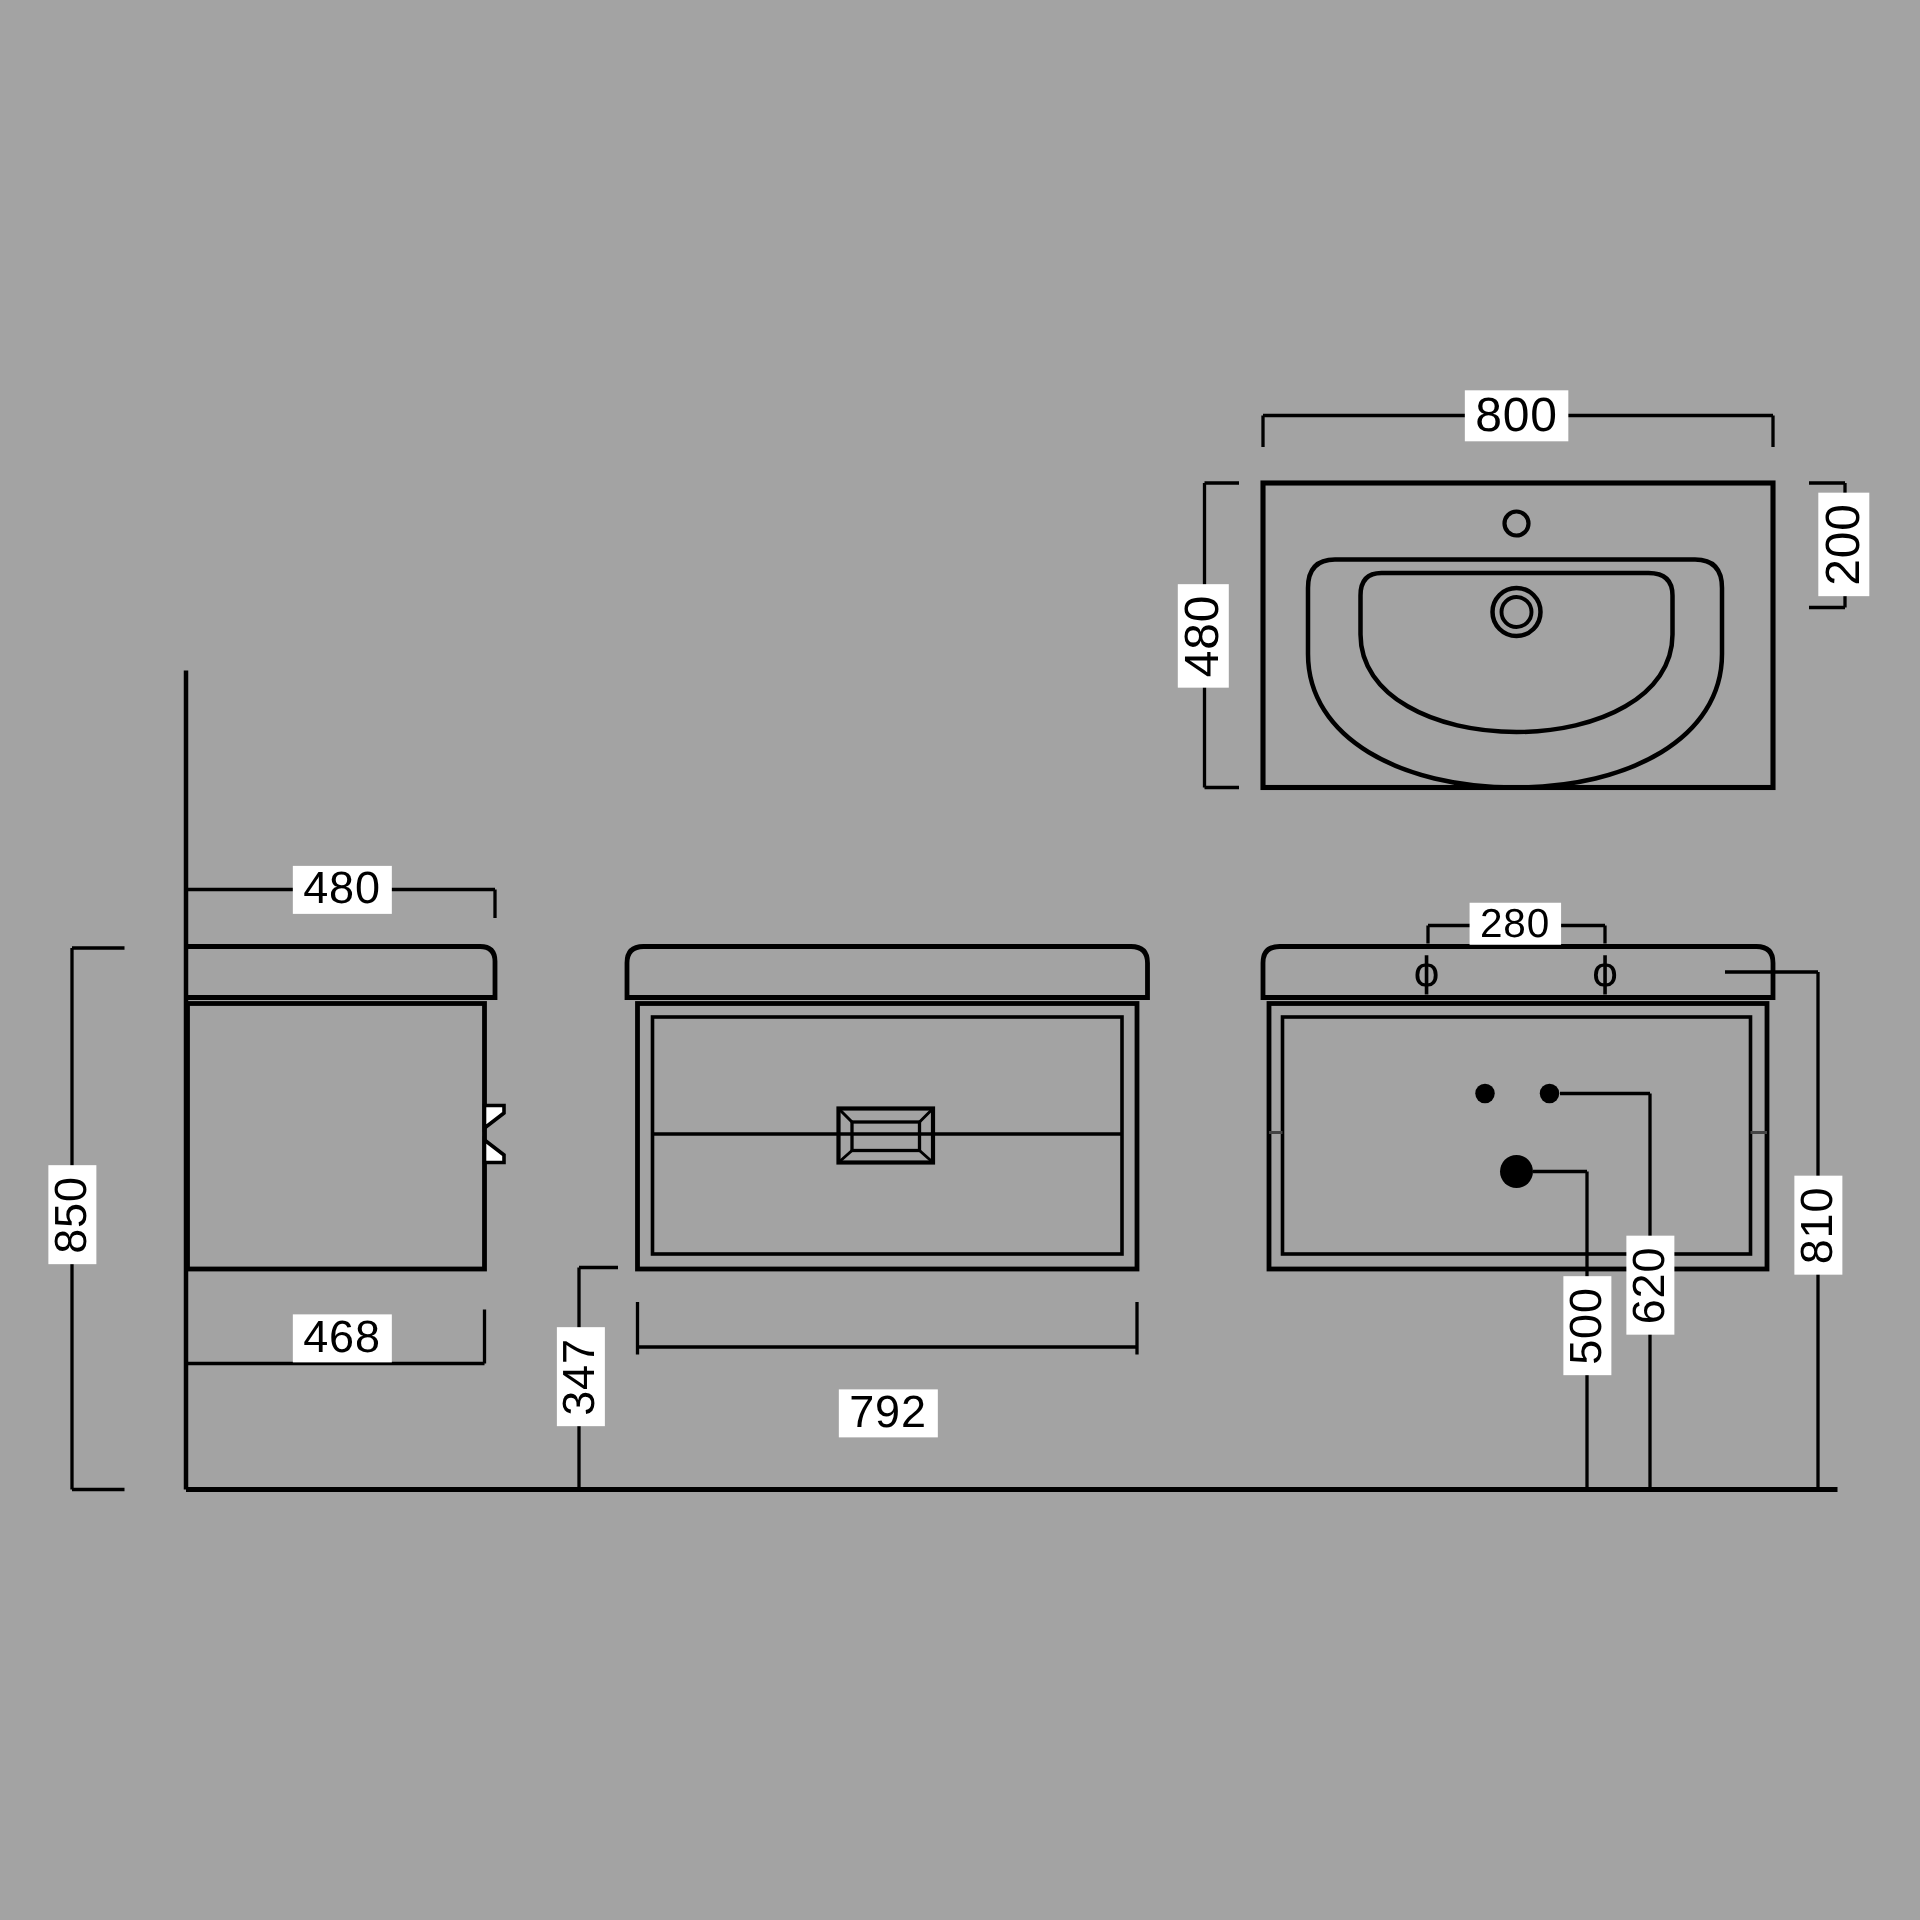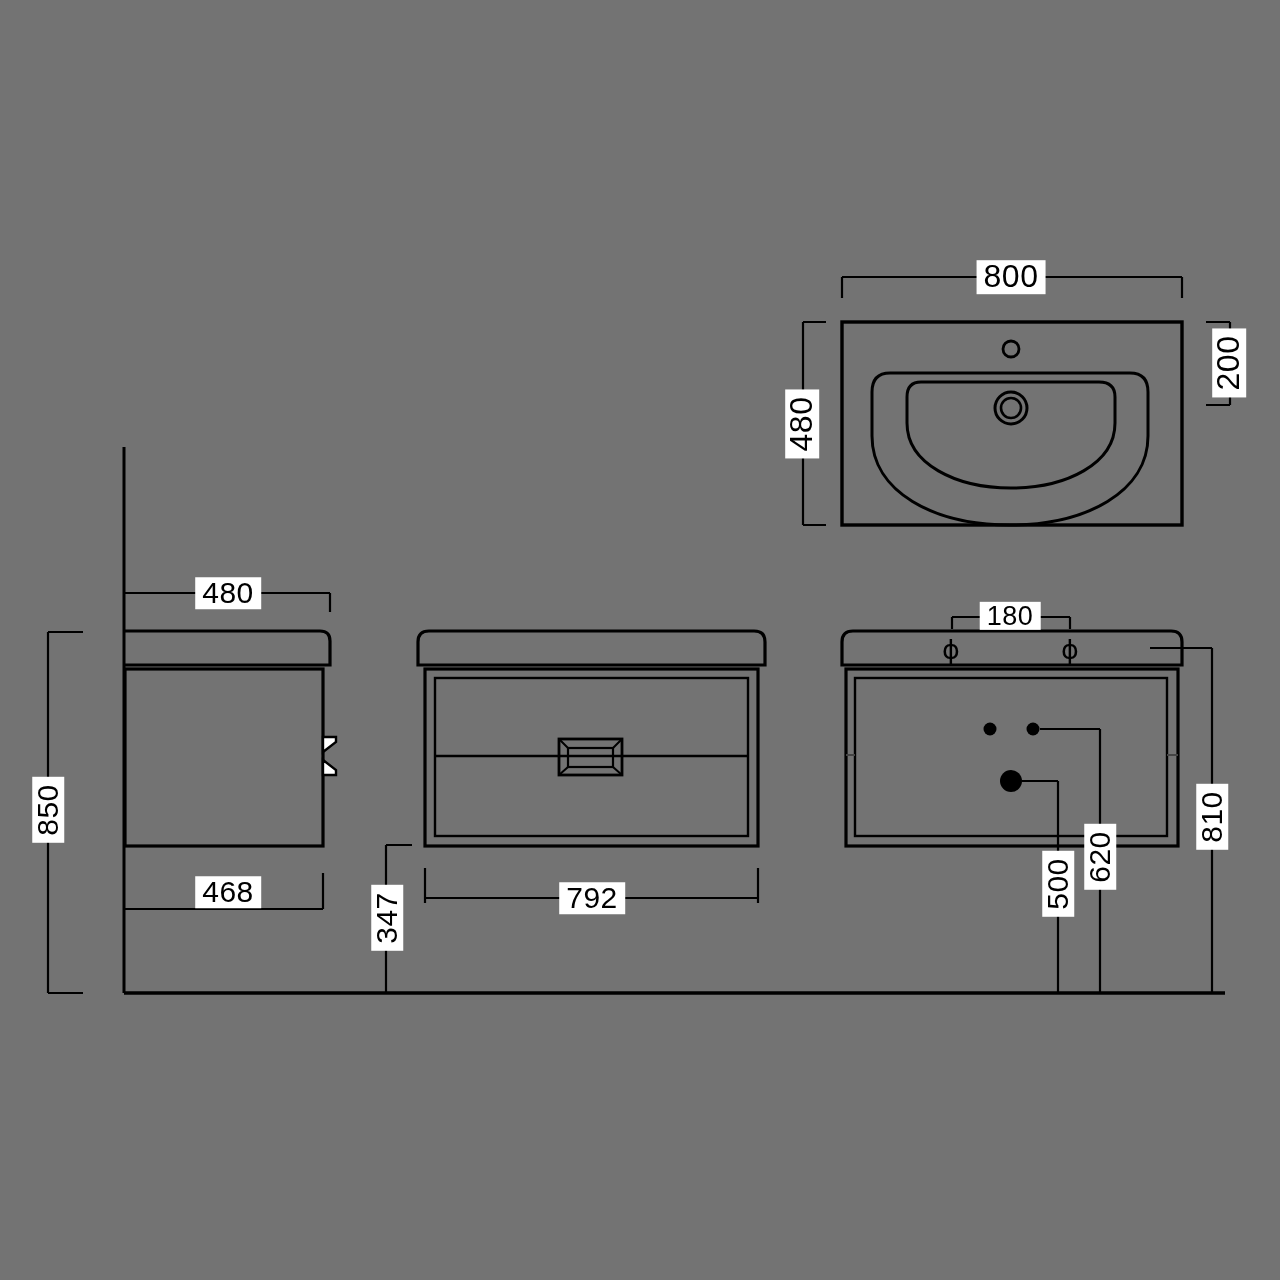--- a/index.html
+++ b/index.html
@@ -1,19 +1,19 @@
 <!DOCTYPE html>
 <html><head>
 <meta charset="utf-8">
 <style>
   html,body{margin:0;padding:0;background:#fff;}
   #canvas{
     position:relative;
     width:1280px;height:1280px;
-    background:#737373;
+    background:#a3a3a3;
     font-family:"Liberation Sans", sans-serif;
     overflow:hidden;
   }
   #canvas svg{position:absolute;left:0;top:0;}
   .dim{
     position:absolute;
     font-family:"Liberation Sans", sans-serif;
     font-size:30px;
     color:#000;
     background:#ffffff;
@@ -102,22 +102,22 @@
     </g>
   </svg>
 
   <div class="dim lg" style="left:1011px;top:277px;">800</div>
   <div class="dim lg rot" style="left:802px;top:424px;">480</div>
   <div class="dim lg rot" style="left:1229px;top:363px;">200</div>
   <div class="dim" style="left:228px;top:593px;">480</div>
   <div class="dim rot" style="left:48px;top:810px;">850</div>
   <div class="dim" style="left:228px;top:892px;">468</div>
   <div class="dim rot" style="left:387px;top:918px;">347</div>
-  <div class="dim" style="left:592px;top:898px;">792</div>
-  <div class="dim sm" style="left:1010px;top:616px;">180</div>
+  <div class="dim" style="left:592px;top:942px;">792</div>
+  <div class="dim sm" style="left:1010px;top:616px;">280</div>
   <div class="dim rot" style="left:1058px;top:884px;">500</div>
   <div class="dim rot" style="left:1100px;top:857px;">620</div>
   <div class="dim rot" style="left:1212px;top:817px;">810</div>
 
   <div class="phi" style="left:951px;top:649px;">ϕ</div>
   <div class="phi" style="left:1070px;top:649px;">ϕ</div>
 
 </div>
 
 </body></html>

